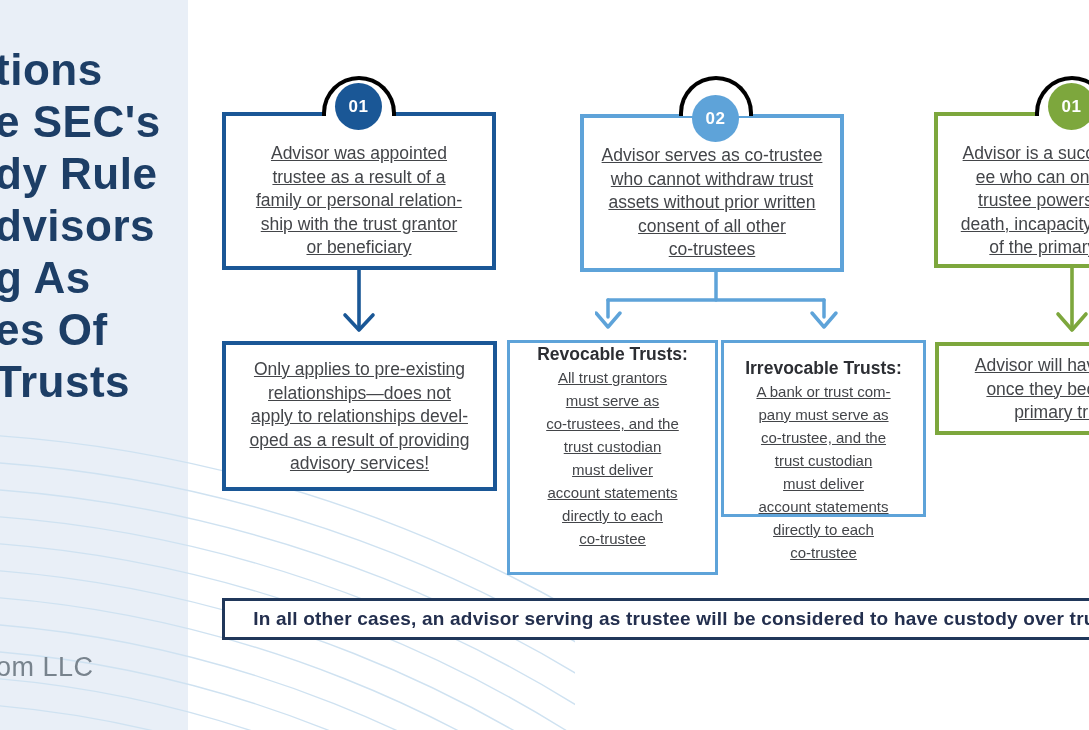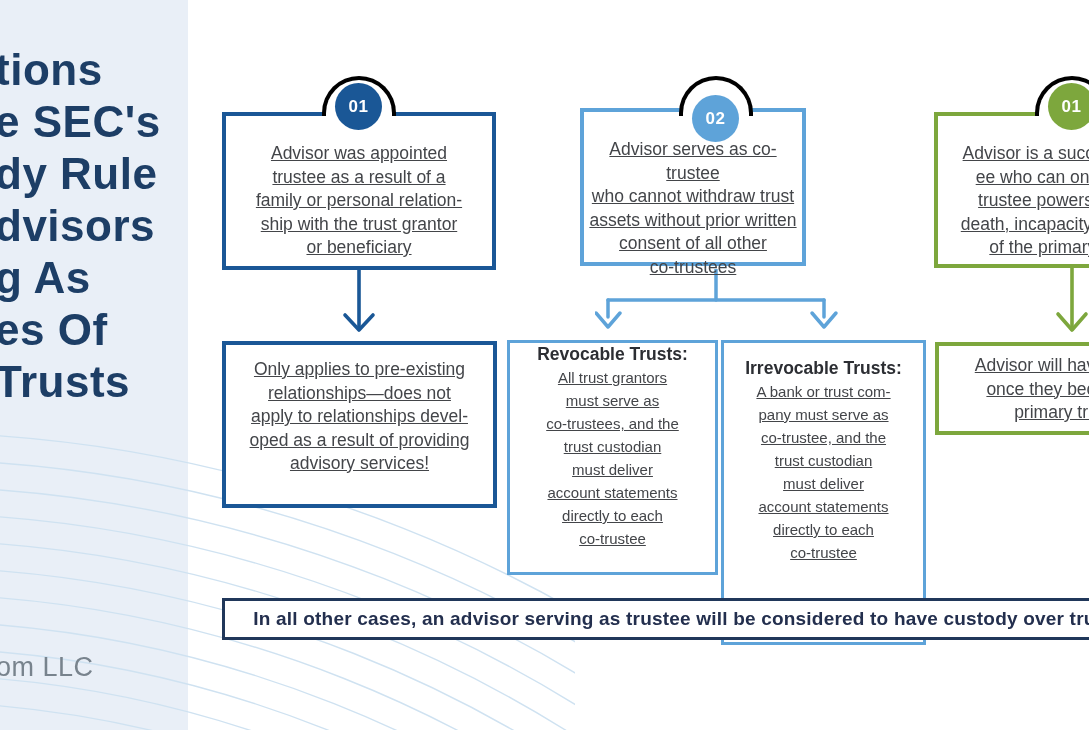--- a/index.html
+++ b/index.html
@@ -96,21 +96,21 @@
 trustee as a result of a
 family or personal relation-
 ship with the trust grantor
 or beneficiary</div>
   </div>
   <div class="dome b-dark" style="left:322px;top:76px;"></div>
   <div class="badge bg-dark" style="left:335px;top:83px;">
     <span>01</span>
   </div>
 
-  <div class="fbox step-box b-light" style="left:580px;top:108px;width:226px;height:158px;padding-top:26px;">
+  <div class="fbox step-box b-light" style="left:580px;top:114px;width:264px;height:158px;padding-top:26px;">
     <div class="box-text">Advisor serves as co-trustee
 who cannot withdraw trust
 assets without prior written
 consent of all other
 co-trustees</div>
   </div>
   <div class="dome b-light" style="left:679px;top:76px;"></div>
   <div class="badge bg-light" style="left:692px;top:83px;">
     <span>02</span>
   </div>
@@ -145,41 +145,41 @@
     </g>
   </svg>
 
   <svg class="arrow-svg" style="left:1050px;top:267px;" width="44" height="70">
     <g fill="none" style="stroke:var(--green);" stroke-width="3.6" stroke-linecap="round" stroke-linejoin="round">
       <path d="M22 1 V62"></path>
         <path d="M8 47 L22 63 L36 47"></path>
     </g>
   </svg>
 
-  <div class="fbox outcome-box b-dark" style="left:222px;top:341px;width:275px;height:167px;border:4px solid var(--dark_blue);padding-top:13px;">
+  <div class="fbox outcome-box b-dark" style="left:222px;top:341px;width:275px;height:150px;border:4px solid var(--dark_blue);padding-top:13px;">
     <div class="box-text">Only applies to pre-existing
 relationships—does not
 apply to relationships devel-
 oped as a result of providing
 advisory services!</div>
   </div>
 
   <div class="fbox trust-box" style="left:507px;top:340px;width:211px;height:235px;">
     <div class="box-heading">Revocable Trusts:</div>
     <div class="box-text">All trust grantors
 must serve as
 co-trustees, and the
 trust custodian
 must deliver
 account statements
 directly to each
 co-trustee</div>
   </div>
 
-  <div class="fbox trust-box" style="left:721px;top:340px;width:205px;height:305px;padding-top:14px;">
+  <div class="fbox trust-box" style="left:721px;top:340px;width:205px;height:177px;padding-top:14px;">
     <div class="box-heading">Irrevocable Trusts:</div>
     <div class="box-text">A bank or trust com-
 pany must serve as
 co-trustee, and the
 trust custodian
 must deliver
 account statements
 directly to each
 co-trustee</div>
   </div>

